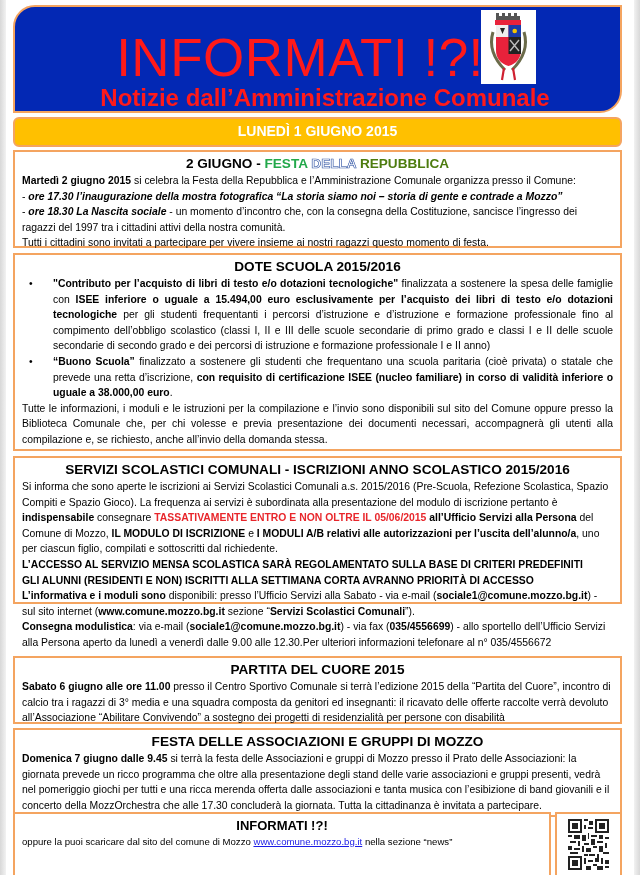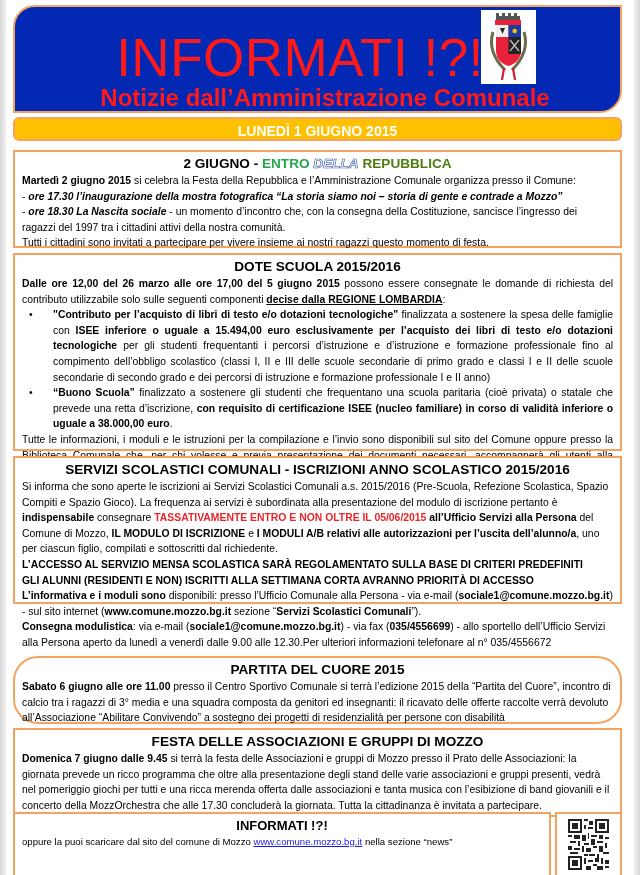--- a/index.html
+++ b/index.html
@@ -33,21 +33,21 @@
     text-align: center;
     color: #ff1a1a;
     font-size: 24px; font-weight: bold;
     line-height: 1;
   }
   .coat {
     position: absolute; left: 466px; top: 3px; width: 55px; height: 74px;
     background: #fff;
   }
   .date-bar {
-    position: absolute; left: 13px; top: 117px; width: 609px; height: 24px;
+    position: absolute; left: 13px; top: 117px; width: 609px; height: 30px;
     background: #ffc000;
     border: 2px solid #f4a460;
     border-radius: 6px;
     color: #fff;
     font-size: 14px; font-weight: bold;
     text-align: center; line-height: 25px;
   }
   .section {
     position: absolute; left: 13px; width: 609px;
     border: 2px solid #f4a460;
@@ -60,21 +60,21 @@
   }
   .section h2 {
     text-align: center;
     font-size: 13.6px; font-weight: bold;
     line-height: 18px;
     margin-top: 1px;
   }
   .section p { margin: 0; }
   .justify { text-align: justify; }
   .green { color: #22a84a; }
-  .outline { color: #fff; -webkit-text-stroke: 0.6px #3a5ca8; text-shadow: 0 0 0.5px #3a5ca8; font-style: italic; }
+  .outline { color: #fff; -webkit-text-stroke: 0.6px #3a5ca8; text-shadow: 0 0 0.5px #3a5ca8; }
   .red { color: #4d7c0f; }
   .redtxt { color: #e8262b; font-weight: bold; }
   ul.bul { list-style: none; padding-left: 19px; }
   ul.bul li { position: relative; padding-left: 12px; text-align: justify; }
   ul.bul li::before { content: "•"; position: absolute; left: -12px; top: 0; }
   a.link { color: #1a1ae6; text-decoration: underline; }
   .qr-box {
     position: absolute; left: 555px; top: 812px; width: 67px; height: 63px;
     border: 2px solid #f4a460; background: #fff;
   }
@@ -112,48 +112,47 @@
       <path d="M43 22 Q49 42 31 60" stroke="#6b6b4a" stroke-width="3" fill="none"></path>
       <path d="M23 58 L21 70 M32 58 L34 70" stroke="#d02030" stroke-width="2.2"></path>
     </svg>
   </div>
 </div>
 
 <div class="date-bar">LUNEDÌ 1 GIUGNO 2015</div>
 
 <div class="section" style="top:150px; height:98px;">
   <h2>
-    <span>2 GIUGNO - </span><span class="green">ENTRO</span> <span class="outline">DELLA</span> <span class="red">REPUBBLICA</span>
+    <span>2 GIUGNO - </span><span class="green">FESTA</span> <span class="outline">DELLA</span> <span class="red">REPUBBLICA</span>
   </h2>
   <p><b>Martedì 2 giugno 2015</b><span> si celebra la Festa della Repubblica e l’Amministrazione Comunale organizza presso il Comune:</span></p>
   <p><span>- </span><b><i>ore 17.30 l’inaugurazione della mostra fotografica “La storia siamo noi – storia di gente e contrade a Mozzo”</i></b></p>
   <p><span>- </span><b><i>ore 18.30 La Nascita sociale</i></b><span> - un momento d’incontro che, con la consegna della Costituzione, sancisce l’ingresso dei ragazzi del 1997 tra i cittadini attivi della nostra comunità.</span></p>
   <p>Tutti i cittadini sono invitati a partecipare per vivere insieme ai nostri ragazzi questo momento di festa.</p>
 </div>
 
 <div class="section" style="top:253px; height:198px;">
   <h2>DOTE SCUOLA 2015/2016</h2>
-  <p class="justify"><b>Dalle ore 12,00 del 26 marzo alle ore 17,00 del 5 giugno 2015</b><span> possono essere consegnate le domande di richiesta del contributo utilizzabile solo sulle seguenti componenti </span><b><u>decise dalla REGIONE LOMBARDIA</u></b><span>:</span></p>
   <ul class="bul">
     <li><b>"Contributo per l’acquisto di libri di testo e/o dotazioni tecnologiche"</b><span> finalizzata a sostenere la spesa delle famiglie con </span><b>ISEE inferiore o uguale a 15.494,00 euro esclusivamente per l’acquisto dei libri di testo e/o dotazioni tecnologiche</b><span> per gli studenti frequentanti i percorsi d’istruzione e d’istruzione e formazione professionale fino al compimento dell’obbligo scolastico (classi I, II e III delle scuole secondarie di primo grado e classi I e II delle scuole secondarie di secondo grado e dei percorsi di istruzione e formazione professionale I e II anno)</span></li>
     <li><b>“Buono Scuola”</b><span> finalizzato a sostenere gli studenti che frequentano una scuola paritaria (cioè privata) o statale che prevede una retta d’iscrizione, </span><b>con requisito di certificazione ISEE (nucleo familiare) in corso di validità inferiore o uguale a 38.000,00 euro</b><span>.</span></li>
   </ul>
   <p class="justify">Tutte le informazioni, i moduli e le istruzioni per la compilazione e l’invio sono disponibili sul sito del Comune oppure presso la Biblioteca Comunale che, per chi volesse e previa presentazione dei documenti necessari, accompagnerà gli utenti alla compilazione e, se richiesto, anche all’invio della domanda stessa.</p>
 </div>
 
 <div class="section" style="top:456px; height:148px;">
   <h2>SERVIZI SCOLASTICI COMUNALI - ISCRIZIONI ANNO SCOLASTICO 2015/2016</h2>
   <p><span>Si informa che sono aperte le iscrizioni ai Servizi Scolastici Comunali a.s. 2015/2016 (Pre-Scuola, Refezione Scolastica, Spazio Compiti e Spazio Gioco). La frequenza ai servizi è subordinata alla presentazione del modulo di iscrizione pertanto è </span><b>indispensabile</b><span> consegnare </span><span class="redtxt">TASSATIVAMENTE ENTRO E NON OLTRE IL 05/06/2015</span><b> all’Ufficio Servizi alla Persona</b><span> del Comune di Mozzo, </span><b>IL MODULO DI ISCRIZIONE</b><span> e </span><b>I MODULI A/B relativi alle autorizzazioni per l’uscita dell’alunno/a</b><span>, uno per ciascun figlio, compilati e sottoscritti dal richiedente.</span></p>
   <p><b>L’ACCESSO AL SERVIZIO MENSA SCOLASTICA SARÀ REGOLAMENTATO SULLA BASE DI CRITERI PREDEFINITI</b></p>
   <p><b>GLI ALUNNI (RESIDENTI E NON) ISCRITTI ALLA SETTIMANA CORTA AVRANNO PRIORITÀ DI ACCESSO</b></p>
-  <p><b>L’informativa e i moduli sono</b><span> disponibili: presso l’Ufficio Comunale alla Persona - via e-mail (</span><b>sociale1@comune.mozzo.bg.it</b><span>) - sul sito internet (</span><b>www.comune.mozzo.bg.it</b><span> sezione “</span><b>Servizi Scolastici Comunali</b><span>”).</span></p>
+  <p><b>L’informativa e i moduli sono</b><span> disponibili: presso l’Ufficio Servizi alla Sabato - via e-mail (</span><b>sociale1@comune.mozzo.bg.it</b><span>) - sul sito internet (</span><b>www.comune.mozzo.bg.it</b><span> sezione “</span><b>Servizi Scolastici Comunali</b><span>”).</span></p>
   <p><b>Consegna modulistica</b><span>: via e-mail (</span><b>sociale1@comune.mozzo.bg.it</b><span>) - via fax (</span><b>035/4556699</b><span>) - allo sportello dell’Ufficio Servizi alla Persona aperto da lunedì a venerdì dalle 9.00 alle 12.30.Per ulteriori informazioni telefonare al n° 035/4556672</span></p>
 </div>
 
-<div class="section" style="top:656px; height:68px;border-radius:25px;">
+<div class="section" style="top:656px; height:68px;">
   <h2>PARTITA DEL CUORE 2015</h2>
   <p><b>Sabato 6 giugno alle ore 11.00</b><span> presso il Centro Sportivo Comunale si terrà l’edizione 2015 della “Partita del Cuore”, incontro di calcio tra i ragazzi di 3° media e una squadra composta da genitori ed insegnanti: il ricavato delle offerte raccolte verrà devoluto all’Associazione “Abilitare Convivendo” a sostegno  dei progetti di residenzialità per persone con disabilità</span></p>
 </div>
 
 <div class="section" style="top:728px; height:89px;">
   <h2>FESTA DELLE ASSOCIAZIONI E GRUPPI DI MOZZO</h2>
   <p><b>Domenica 7 giugno dalle 9.45</b><span> si terrà la festa delle Associazioni e gruppi di Mozzo presso il Prato delle Associazioni: la giornata prevede un ricco programma che oltre alla presentazione degli stand delle varie associazioni e gruppi presenti, vedrà nel pomeriggio giochi per tutti e una ricca merenda offerta dalle associazioni e tanta musica con l’esibizione di band giovanili e il concerto della MozzOrchestra che alle 17.30 concluderà la giornata. Tutta la cittadinanza è invitata a partecipare.</span></p>
 </div>
 
 <div class="section" style="top:812px; width:538px; height:63px; border-bottom:none; font-size:9.6px; line-height:14.5px;">

